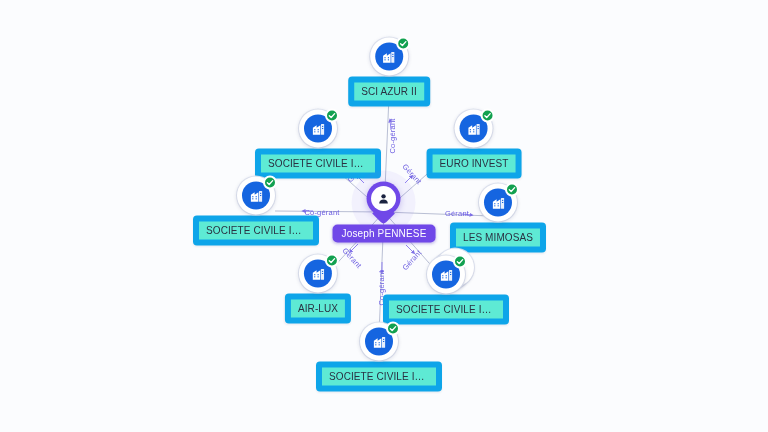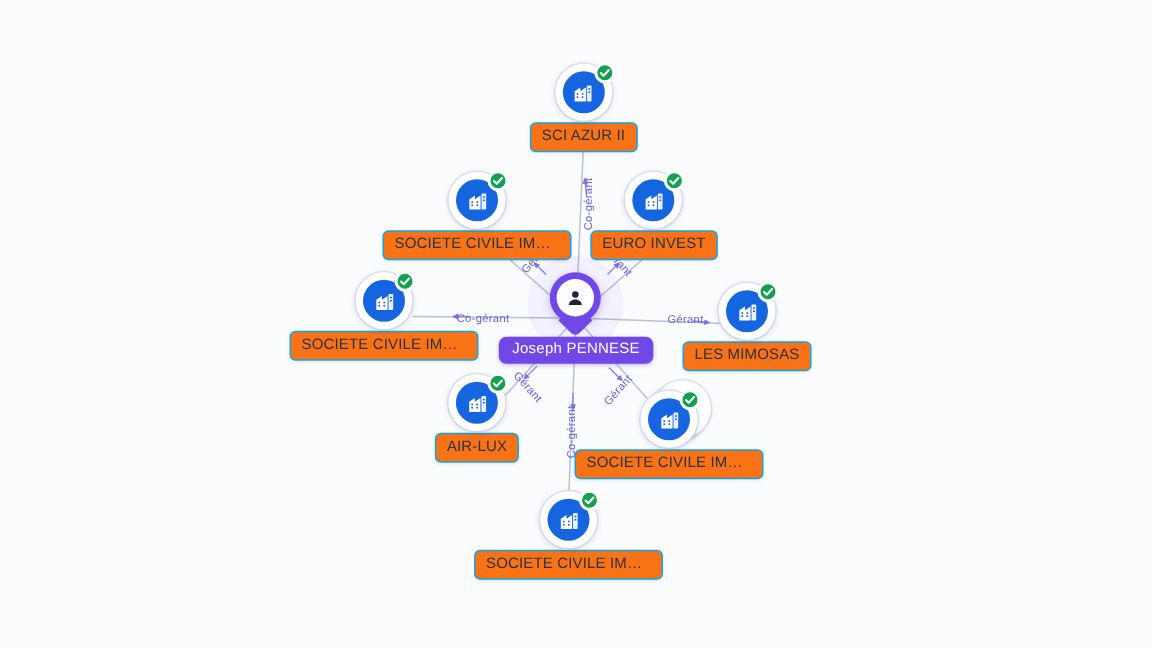--- a/index.html
+++ b/index.html
@@ -66,22 +66,22 @@
     border: 2px solid #ffffff;
     display: flex; align-items: center; justify-content: center;
     z-index: 3;
   }
   .badge-check svg { display: block; }
 
   .node-label {
     margin-top: 1px;
     max-width: 126px;
     padding: 3px 7px;
-    background: #f97316;
-    border: 1px solid #0ea5e9;
+    background: #5eead4;
+    border: 6px solid #0ea5e9;
     border-radius: 4px;
     box-shadow: 0 1px 2px rgba(30,40,90,.07);
     font-size: 10px;
     color: #2a3142;
     white-space: nowrap;
     overflow: hidden;
     text-overflow: ellipsis;
     letter-spacing: .1px;
     line-height: 12px;
   }
@@ -239,21 +239,21 @@
             </svg>
           </div>
           <div class="badge-check">
             <svg width="8" height="8" viewBox="0 0 24 24" fill="none" stroke="#ffffff" stroke-width="4" stroke-linecap="round" stroke-linejoin="round">
               <path d="M4 12.5 L9.5 18 L20 6.5"></path>
             </svg>
           </div>
         </div>
         <div class="node-label">SOCIETE CIVILE IMMOB...</div>
       </div>
-      <div class="node" style="left: 436px; top: 144px;">
+      <div class="node" style="left: 474px; top: 144px;">
         <div class="node-puck">
           <div class="node-disc">
             <svg width="15" height="15" viewBox="0 0 24 24" fill="#ffffff">
               <path d="M3 21V10l6-4v4l6-4v15z" fill="#ffffff"></path>
               <rect x="16" y="4" width="5" height="17" rx="0.8" fill="#ffffff" opacity="0.9"></rect>
               <rect x="5.2" y="12.2" width="1.8" height="1.8" fill="#1565e0"></rect>
               <rect x="5.2" y="15.6" width="1.8" height="1.8" fill="#1565e0"></rect>
               <rect x="10.6" y="12.2" width="1.8" height="1.8" fill="#1565e0"></rect>
               <rect x="10.6" y="15.6" width="1.8" height="1.8" fill="#1565e0"></rect>
               <rect x="17.6" y="7" width="2" height="1.6" fill="#1565e0"></rect>
@@ -305,21 +305,21 @@
             </svg>
           </div>
           <div class="badge-check">
             <svg width="8" height="8" viewBox="0 0 24 24" fill="none" stroke="#ffffff" stroke-width="4" stroke-linecap="round" stroke-linejoin="round">
               <path d="M4 12.5 L9.5 18 L20 6.5"></path>
             </svg>
           </div>
         </div>
         <div class="node-label">LES MIMOSAS</div>
       </div>
-      <div class="node" style="left: 318px; top: 279px;">
+      <div class="node" style="left: 318px; top: 289px;">
         <div class="node-puck">
           <div class="node-disc">
             <svg width="15" height="15" viewBox="0 0 24 24" fill="#ffffff">
               <path d="M3 21V10l6-4v4l6-4v15z" fill="#ffffff"></path>
               <rect x="16" y="4" width="5" height="17" rx="0.8" fill="#ffffff" opacity="0.9"></rect>
               <rect x="5.2" y="12.2" width="1.8" height="1.8" fill="#1565e0"></rect>
               <rect x="5.2" y="15.6" width="1.8" height="1.8" fill="#1565e0"></rect>
               <rect x="10.6" y="12.2" width="1.8" height="1.8" fill="#1565e0"></rect>
               <rect x="10.6" y="15.6" width="1.8" height="1.8" fill="#1565e0"></rect>
               <rect x="17.6" y="7" width="2" height="1.6" fill="#1565e0"></rect>

